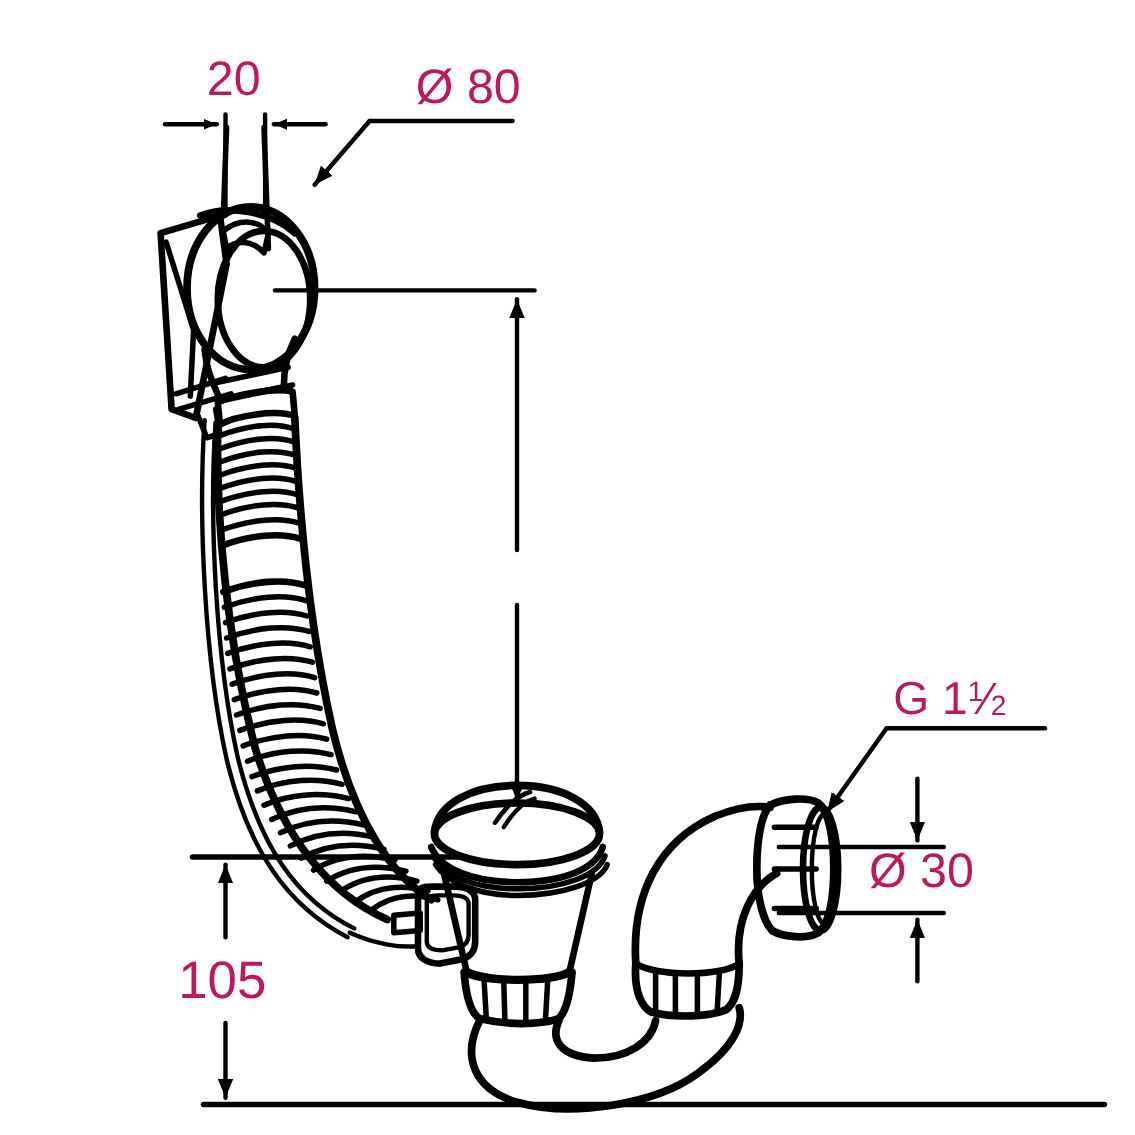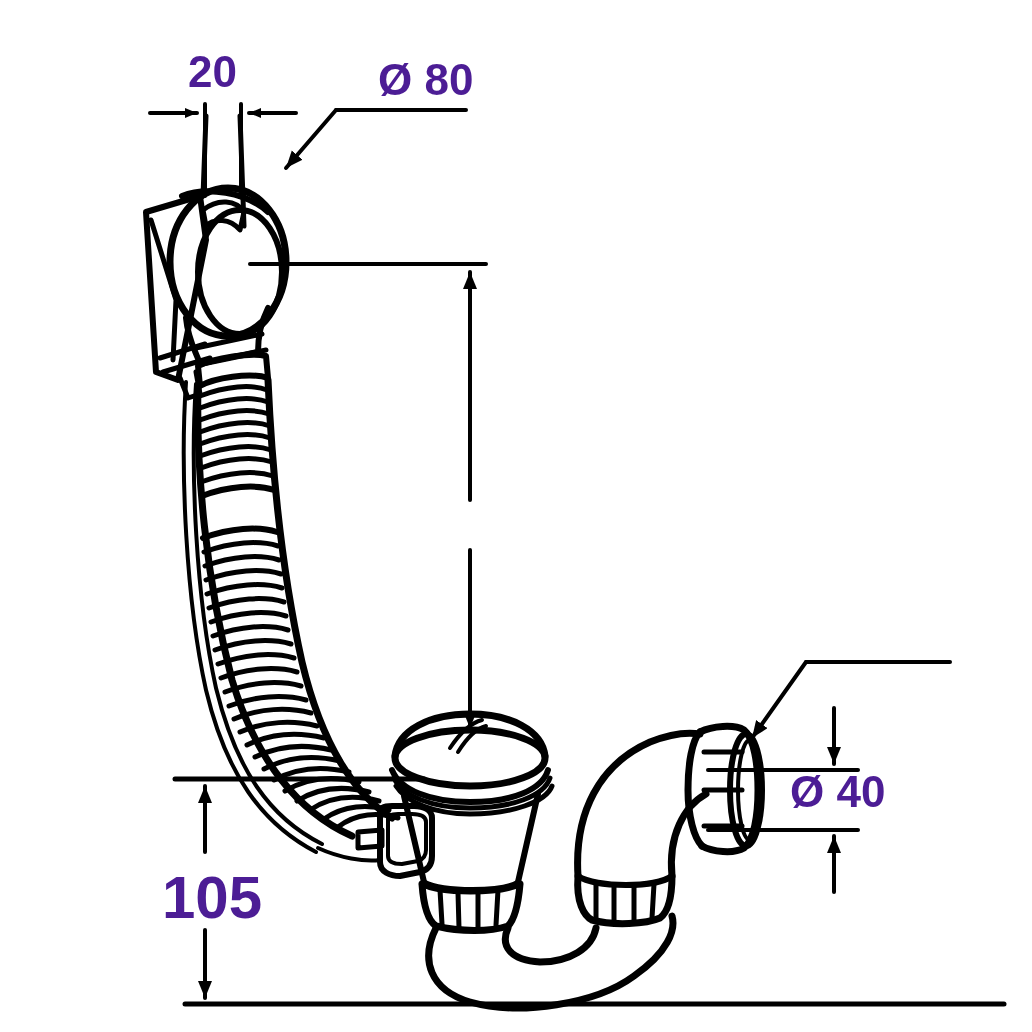--- a/index.html
+++ b/index.html
@@ -17,33 +17,33 @@
   }
   #drawing {
     position: absolute;
     left: 0;
     top: 0;
     width: 1032px;
     height: 1032px;
   }
   .dim-label {
     position: absolute;
-    color: #4c1d95;
+    color: #be185d;
     font-family: "Liberation Sans", sans-serif;
-    font-weight: 700;
+    font-weight: 400;
     white-space: nowrap;
     line-height: 1;
     user-select: none;
   }
   #label-20      { left: 188px; top: 50px;  font-size: 44px; }
   #label-d80     { left: 336px; top: 58px;  font-size: 44px; margin-left: 42px; }
   #label-170450  { left: 378px; top: 492px; font-size: 44px; }
   #label-g112    { left: 812px; top: 614px; font-size: 42px; }
   #label-d40     { left: 790px; top: 770px; font-size: 44px; }
-  #label-105     { left: 162px; top: 868px; font-size: 60px; }
+  #label-105     { left: 162px; top: 868px; font-size: 48px; }
   .frac { font-size: 0.98em; }
   .frac sup, .frac sub { font-size: 0.62em; line-height: 0; }
   .frac sup { vertical-align: 0.45em; }
   .frac sub { vertical-align: -0.05em; }
 </style>
 </head>
 <body>
 
 <div id="sheet">
 
@@ -235,18 +235,19 @@
       </g>
 
     </g>
   </svg>
 
   <div class="dim-label" id="label-20">20</div>
 
   <div class="dim-label" id="label-d80">Ø 80</div>
 
 
-
-  <div class="dim-label" id="label-d40">Ø 40</div>
+  <div class="dim-label" id="label-g112"><span>G 1</span><span class="frac"><sup>1</sup>⁄<sub>2</sub></span></div>
+
+  <div class="dim-label" id="label-d40">Ø 30</div>
 
   <div class="dim-label" id="label-105">105</div>
 
 </div>
 
 </body></html>

